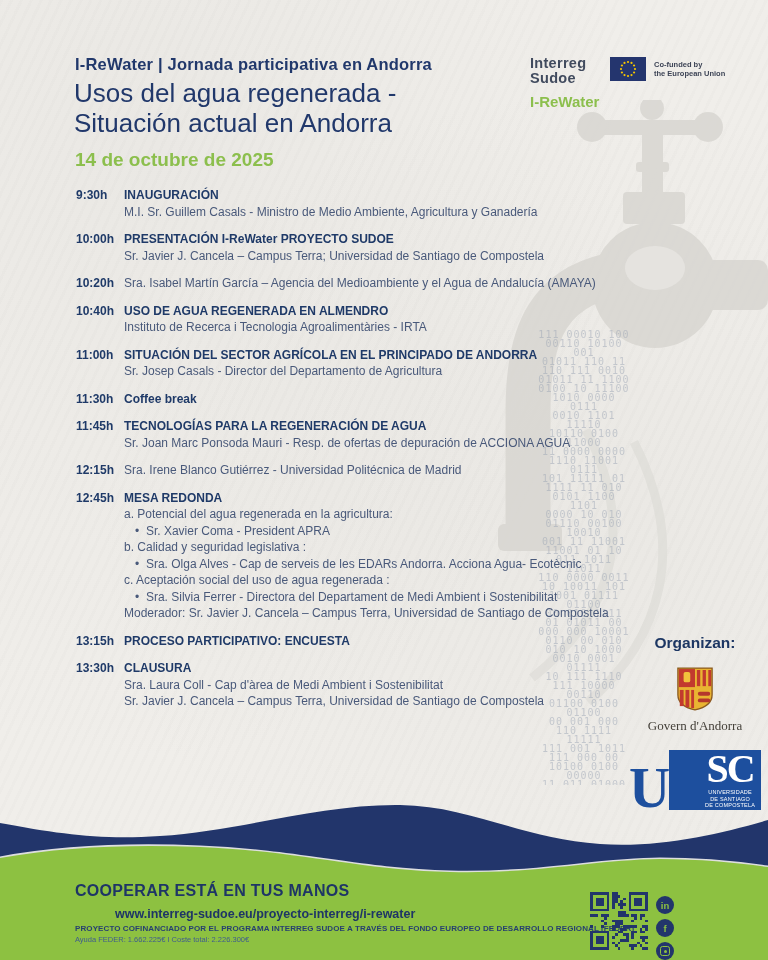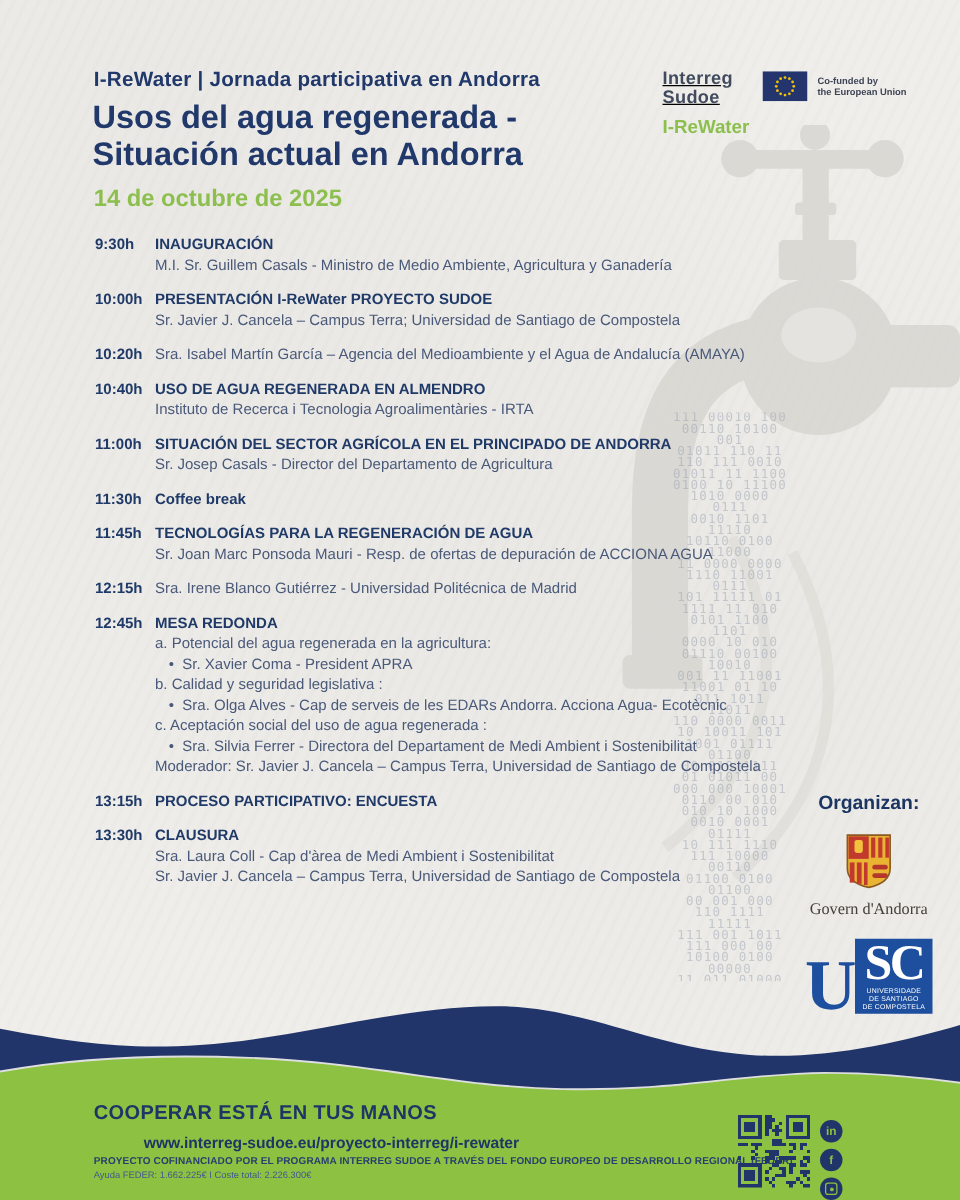--- a/index.html
+++ b/index.html
@@ -11,25 +11,25 @@
       repeating-linear-gradient(115deg, rgba(0,0,0,0.012) 0 3px, transparent 3px 9px);
     font-family:"Liberation Sans", sans-serif;}
   
   .watermark{position:absolute;right:0;top:100px;width:328px;height:710px;z-index:0;pointer-events:none;}
   .faucet{opacity:.8;}
   .binary{position:absolute;left:538px;top:330px;width:92px;height:455px;overflow:hidden;z-index:0;
     font-family:"DejaVu Sans Mono",monospace;font-size:10px;line-height:9px;letter-spacing:1px;
     color:rgba(150,160,178,.48);white-space:pre-line;text-align:center;pointer-events:none;}
   
   .kicker{position:absolute;left:75px;top:55px;font-size:16.5px;font-weight:bold;color:#21386b;z-index:2;letter-spacing:.2px;}
-  .title{position:absolute;left:74px;top:78px;margin:0;font-size:26px;font-weight:bold;color:#21386b;
+  .title{position:absolute;left:74px;top:78px;margin:0;font-size:26px;font-weight:normal;color:#21386b;
     line-height:30px;white-space:pre-line;z-index:2;}
   .date{position:absolute;left:75px;top:149px;font-size:19px;font-weight:bold;color:#8cbf4d;z-index:2;}
   
-  .brand{position:absolute;left:530px;top:56px;width:230px;height:60px;z-index:2;text-decoration:underline;}
+  .brand{position:absolute;left:530px;top:56px;width:230px;height:60px;z-index:2;}
   .interreg{font-size:14.5px;font-weight:bold;color:#414b5e;line-height:15px;letter-spacing:.3px;}
   .euflag{position:absolute;left:80px;top:1px;width:36px;height:24px;}
   .cofunded{position:absolute;left:124px;top:4px;font-size:7.5px;font-weight:bold;color:#3d4456;line-height:9px;}
   .project{position:absolute;left:0;top:37px;font-size:15px;font-weight:bold;color:#8cbf4d;}
   
   .agenda{position:absolute;left:76px;top:187px;width:575px;z-index:2;}
   .item{display:flex;margin-bottom:11px;}
   .time{flex:none;width:48px;font-size:12px;font-weight:bold;color:#1f3a68;line-height:16.5px;}
   .content{max-width:522px;}
   .item-title{font-size:12px;font-weight:bold;color:#1f3a68;line-height:16.5px;white-space:pre-line;}
@@ -37,21 +37,21 @@
   .line.bullet{padding-left:11px;}
   .line.bullet::before{content:"\2022\00a0\00a0";color:#49597a;}
   
   .organizers{position:absolute;left:628px;top:634px;width:134px;text-align:center;z-index:2;}
   .org-heading{font-size:15.5px;font-weight:bold;color:#1c3663;margin-bottom:14px;}
   .andorra-shield{width:38px;height:46px;}
   .govern{font-family:"Liberation Serif",serif;font-size:13px;color:#45413a;margin-top:2px;margin-bottom:16px;}
   .usc{display:inline-flex;align-items:flex-end;}
   .usc-u{font-family:"Liberation Serif",serif;font-weight:bold;font-size:57px;line-height:44px;color:#1d4f9e;letter-spacing:-2px;}
   .usc-box{display:inline-flex;flex-direction:column;align-items:center;justify-content:flex-start;
-    width:62px;height:60px;background:#1d4f9e;margin-left:1px;}
+    width:62px;height:60px;background:#1d4f9e;margin-left:1px;padding-left:30px;}
   .usc-sc{font-family:"Liberation Serif",serif;font-weight:bold;font-size:40px;line-height:38px;color:#ffffff;letter-spacing:-2px;}
   .usc-small{display:flex;flex-direction:column;font-size:5.5px;line-height:6.5px;color:#ffffff;letter-spacing:.2px;margin-top:1px;}
   
   .waves{position:absolute;left:0;bottom:0;width:768px;height:170px;z-index:3;}
   .footer{position:absolute;left:0;bottom:0;width:768px;height:170px;z-index:4;}
   .slogan{position:absolute;left:75px;top:92px;font-size:16px;font-weight:bold;color:#1e3566;letter-spacing:.3px;}
   .url{position:absolute;left:75px;top:117px;font-size:12.5px;font-weight:bold;color:#1e3566;text-decoration:none;margin-left:40px;}
   .cofinance{position:absolute;left:75px;top:134px;font-size:8px;font-weight:bold;color:#274070;letter-spacing:.1px;}
   .funding{position:absolute;left:75px;top:145px;font-size:7.5px;color:#3f5c8f;}
   .qr{position:absolute;left:590px;top:102px;width:58px;height:58px;}

